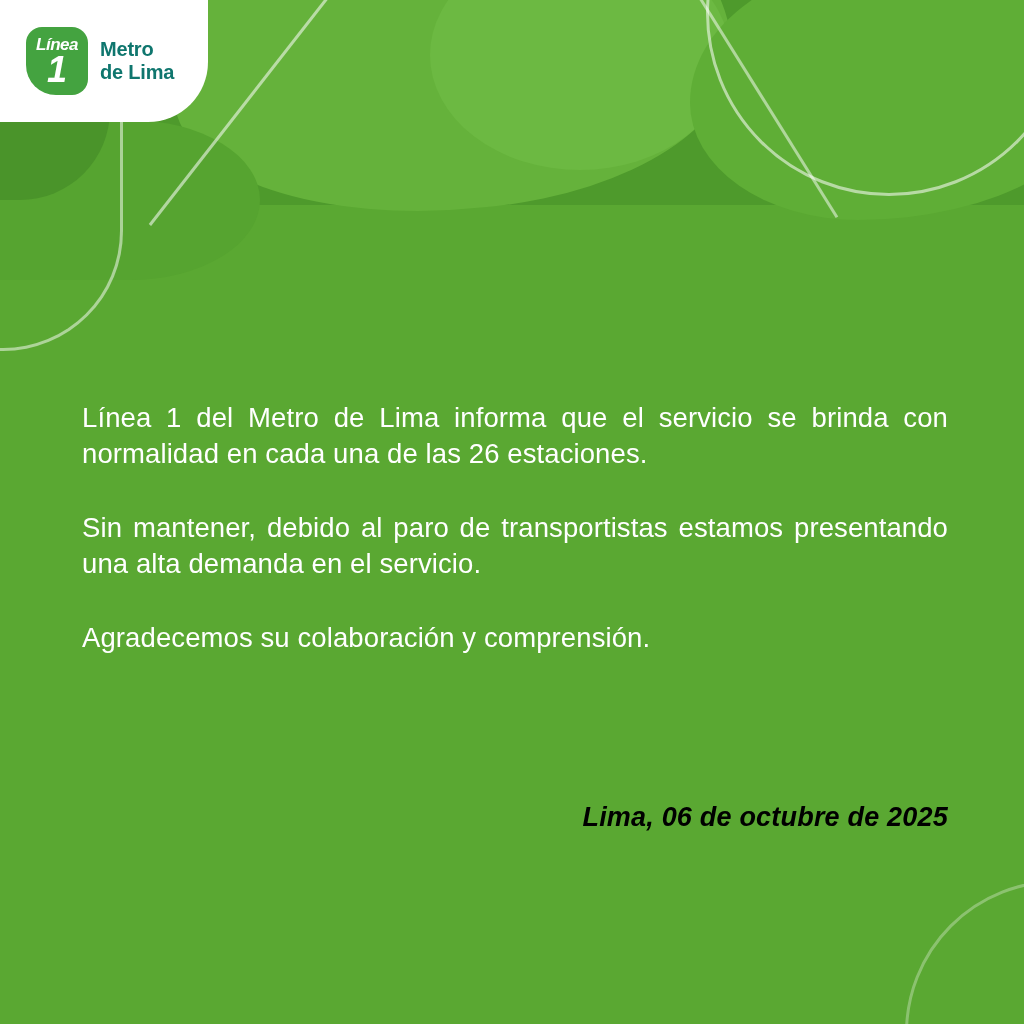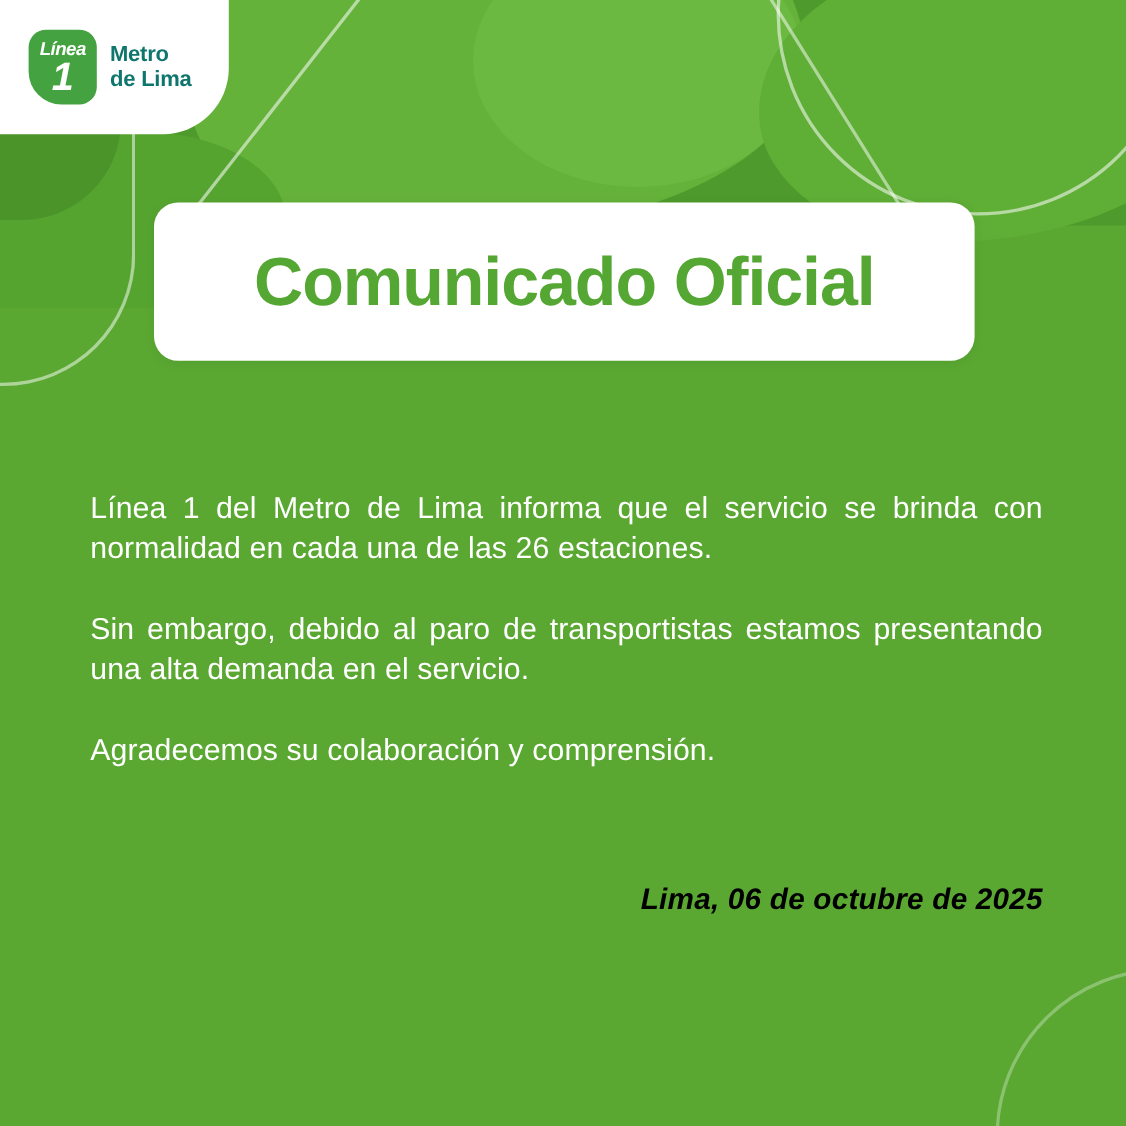--- a/index.html
+++ b/index.html
@@ -168,21 +168,20 @@
     font-weight: bold;
     letter-spacing: -1px;
   }
 
   
   .body-copy {
     position: absolute;
     left: 82px; top: 400px;
     width: 866px;
     color: #ffffff;
-    margin-top: 44px;
   }
   .para {
     margin: 0 0 38px 0;
     font-size: 27.5px;
     line-height: 36px;
     text-align: justify;
     font-weight: 500;
     letter-spacing: 0.1px;
   }
   .para:last-child {
@@ -224,25 +223,22 @@
     <div class="logo-mark">
       <div class="linea">Línea</div>
       <div class="one">1</div>
     </div>
     <div class="logo-text">
       <div>Metro</div>
       <div>de Lima</div>
     </div>
   </div>
 
-  <div class="title-card">
-    <h1>Comunicado Oficial</h1>
-  </div>
 
   <div class="body-copy">
     <p class="para">Línea 1 del Metro de Lima informa que el servicio se brinda  con normalidad en cada una de las 26 estaciones.</p>
-    <p class="para">Sin embargo, debido al paro de transportistas estamos presentando una alta demanda  en el servicio.</p>
+    <p class="para">Sin mantener, debido al paro de transportistas estamos presentando una alta demanda  en el servicio.</p>
     <p class="para">Agradecemos su colaboración y comprensión.</p>
   </div>
 
   <div class="date-line">Lima, 06 de octubre de 2025</div>
 
 </div>
 
 </body></html>

